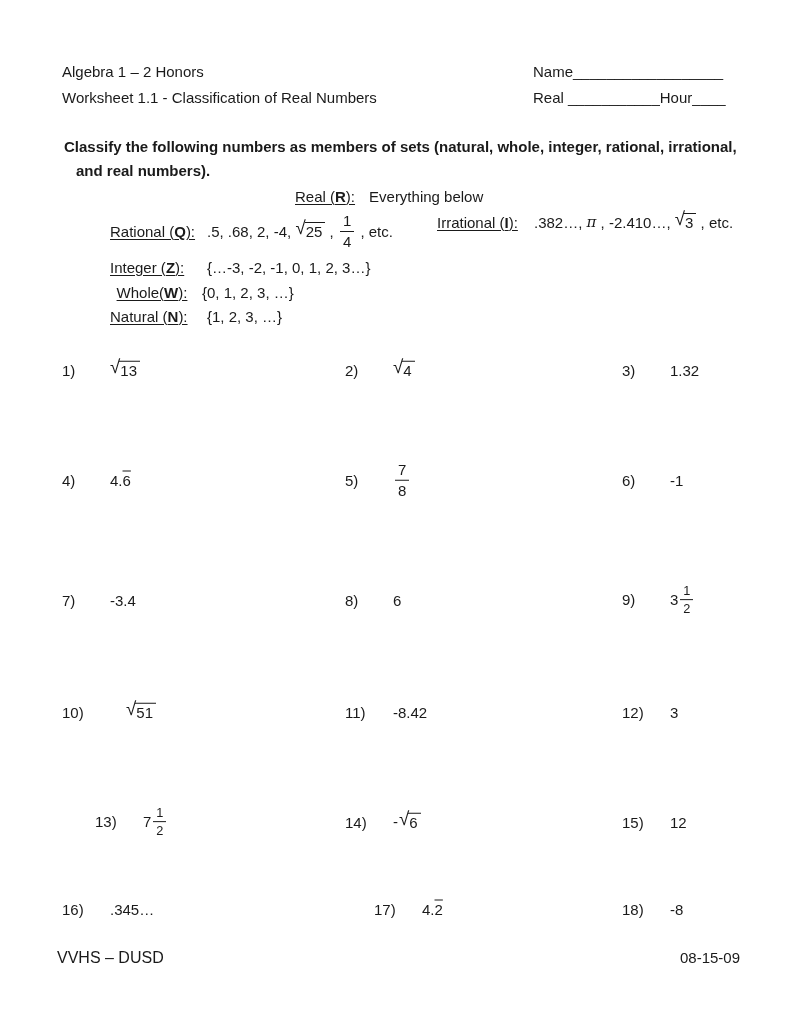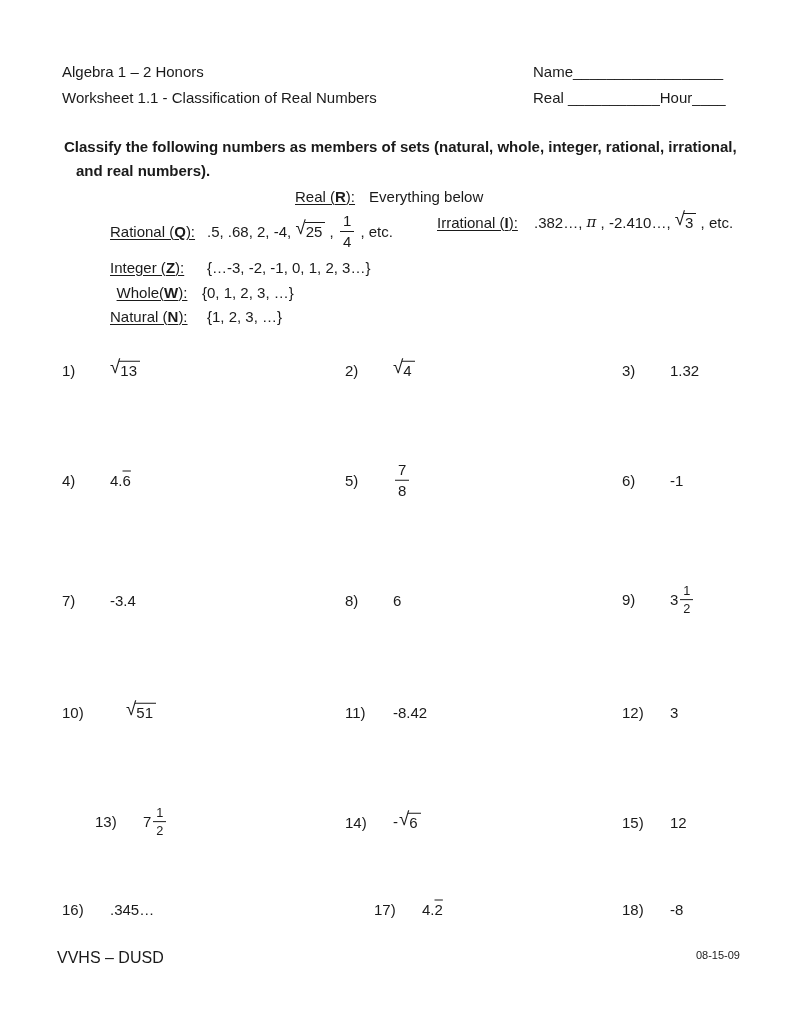--- a/index.html
+++ b/index.html
@@ -48,21 +48,21 @@
   .rep{text-decoration:overline;}
   .minus{margin-right:1px;}
 
   
   .prob{position:absolute;display:flex;align-items:center;transform:translateY(-50%);}
   .prob-n{width:36px;}
   .prob-v{margin-left:12px;display:inline-flex;align-items:center;}
 
   
   #footer-left{left:57px;top:949px;font-size:16px;}
-  #footer-right{right:51px;top:949px;font-size:11px;}
+  #footer-right{right:51px;top:949px;font-size:15px;}
 </style>
 </head>
 <body>
 
 <div class="abs" id="course-title">Algebra 1 – 2 Honors</div>
 <div class="abs" id="worksheet-title">Worksheet 1.1 - Classification of Real Numbers</div>
 <div class="abs" id="name-line">Name__________________</div>
 <div class="abs" id="date-line">Real ___________Hour____</div>
 
 <div class="abs" id="instr1">Classify the following numbers as members of sets (natural, whole, integer, rational, irrational,</div>

